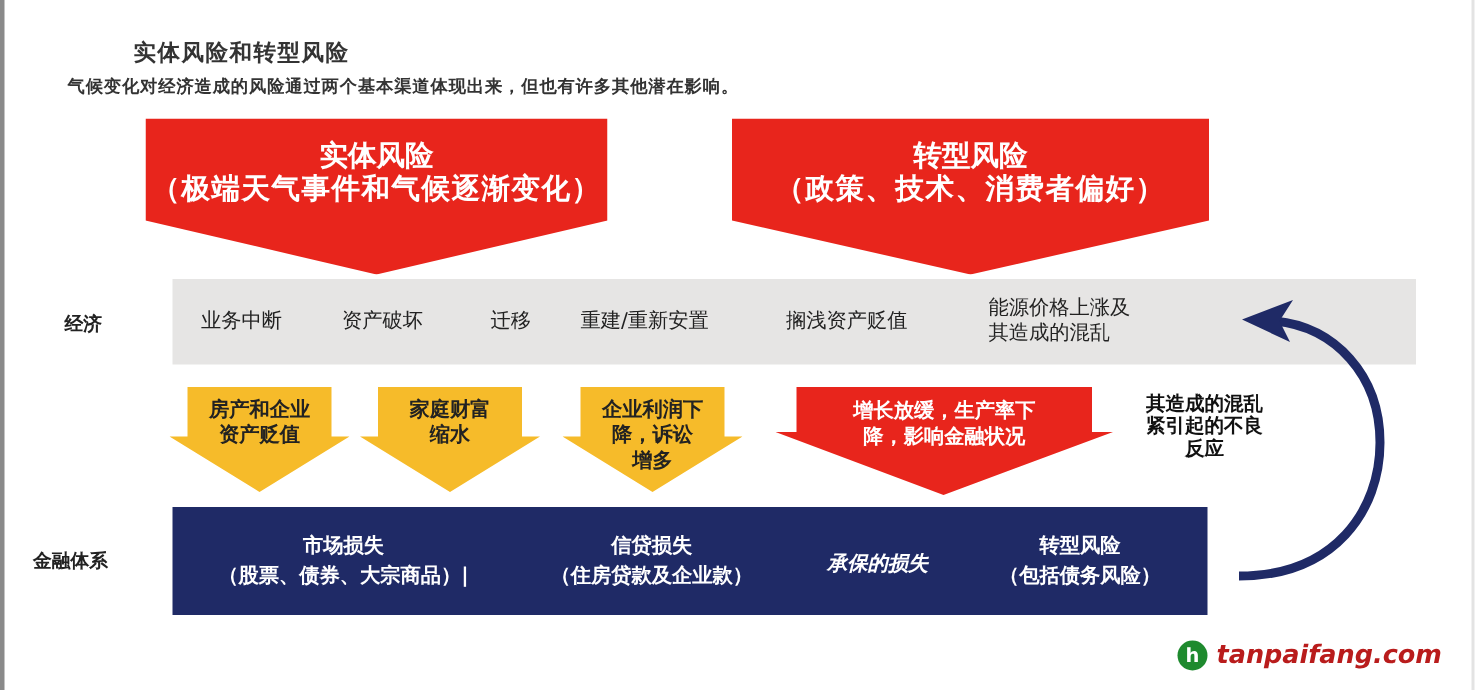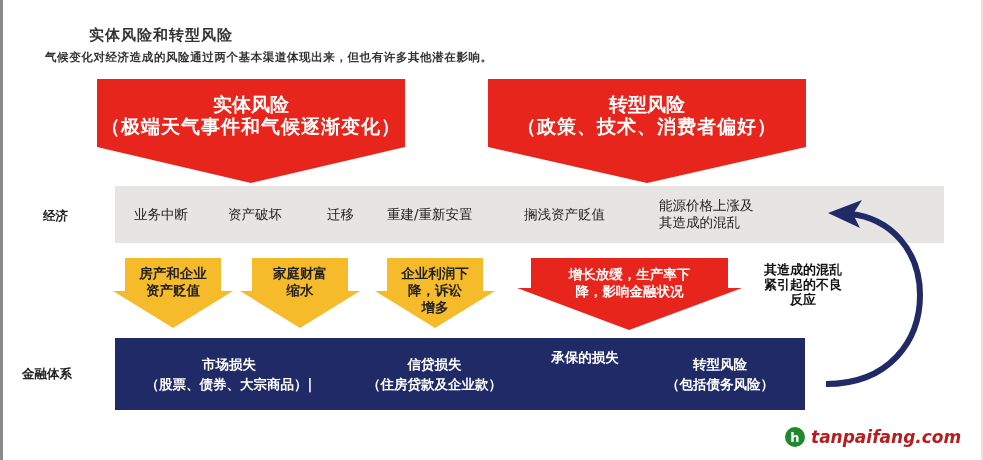--- a/index.html
+++ b/index.html
@@ -130,21 +130,21 @@
 <div class="row-label" style="left:22px; top:366px;">金融体系</div>
 <div class="fin-bar">
   <div class="fin-item" style="left:8px; top:16px; width:212px;">
     <div>市场损失</div>
     <div>（股票、债券、大宗商品）|</div>
   </div>
   <div class="fin-item" style="left:232px; top:16px; width:175px;">
     <div>信贷损失</div>
     <div>（住房贷款及企业款）</div>
   </div>
-  <div class="fin-item" style="left:420px; top:9px; width:100px;">
+  <div class="fin-item" style="left:420px; top:28px; width:100px;font-style:italic;">
     <div>承保的损失</div>
   </div>
   <div class="fin-item" style="left:535px; top:16px; width:140px;">
     <div>转型风险</div>
     <div>（包括债务风险）</div>
   </div>
 </div>
 
 <svg class="cycle" width="110" height="190" viewBox="0 0 110 190">
   <path d="M6,184 C70,184 100,140 100,95 C100,50 70,18 30,14" fill="none" stroke="#1f2a66" stroke-width="6"></path>

